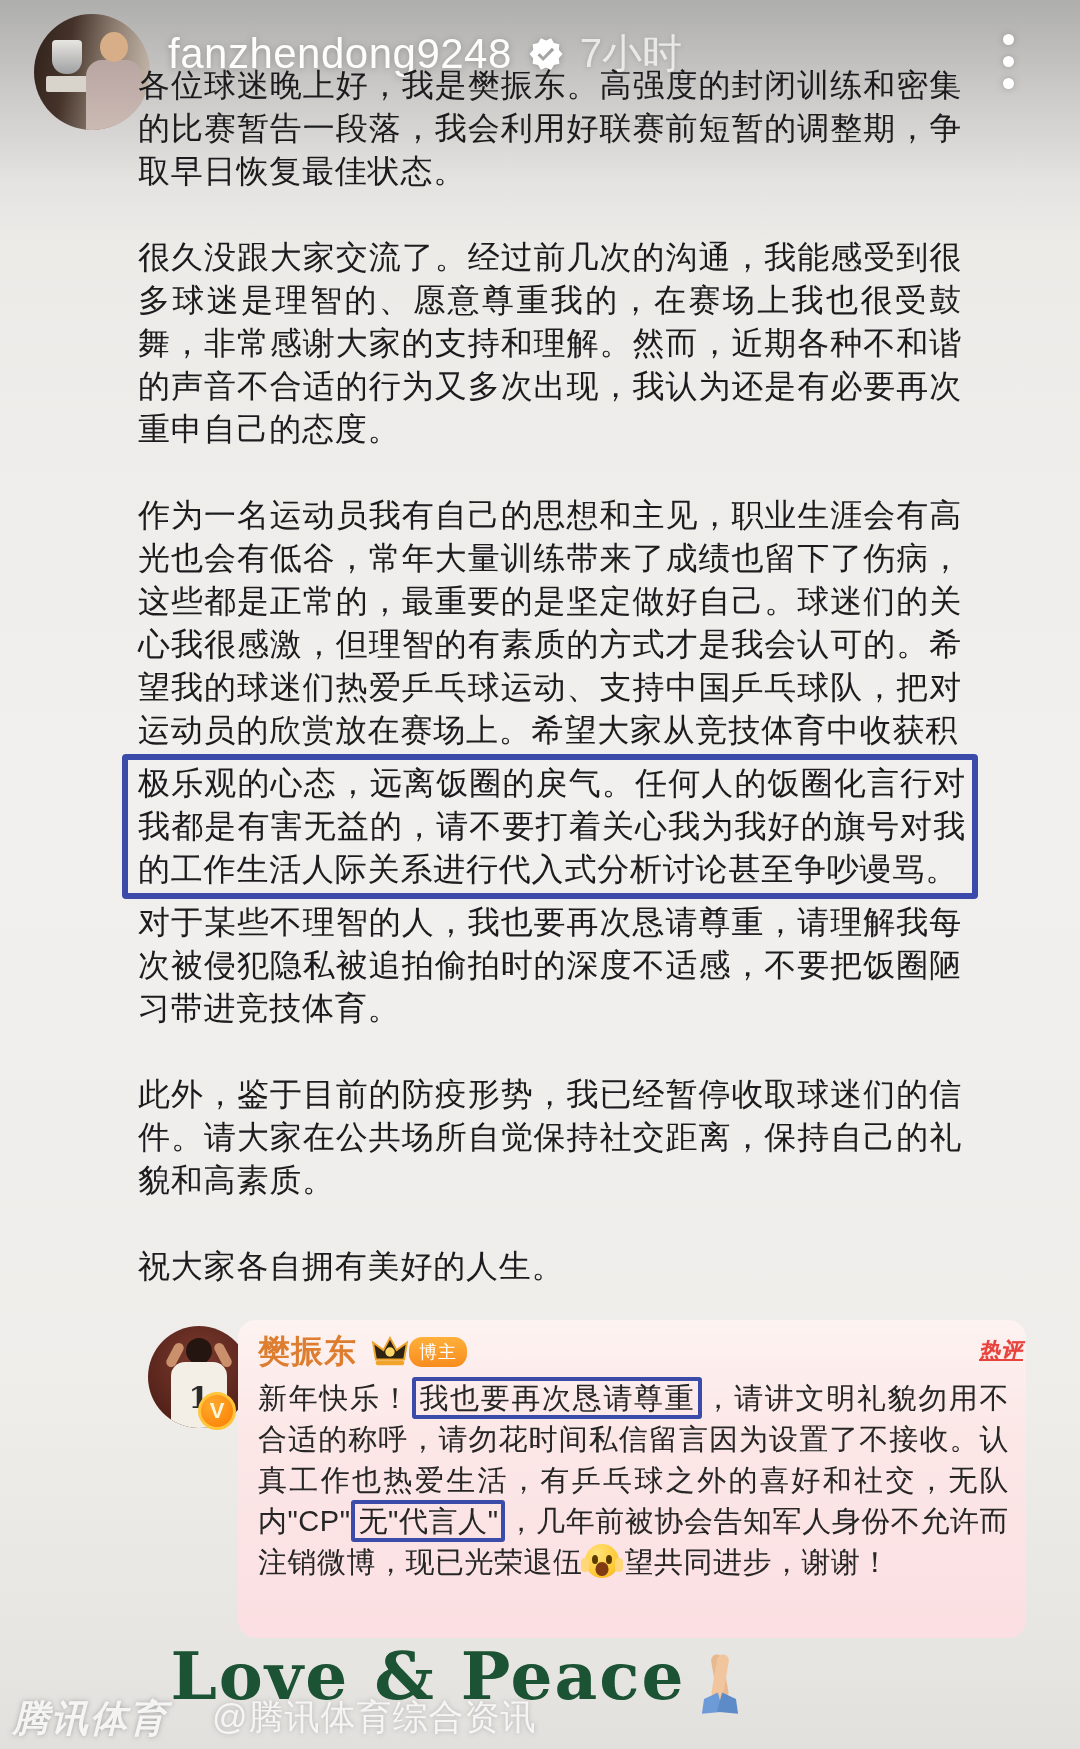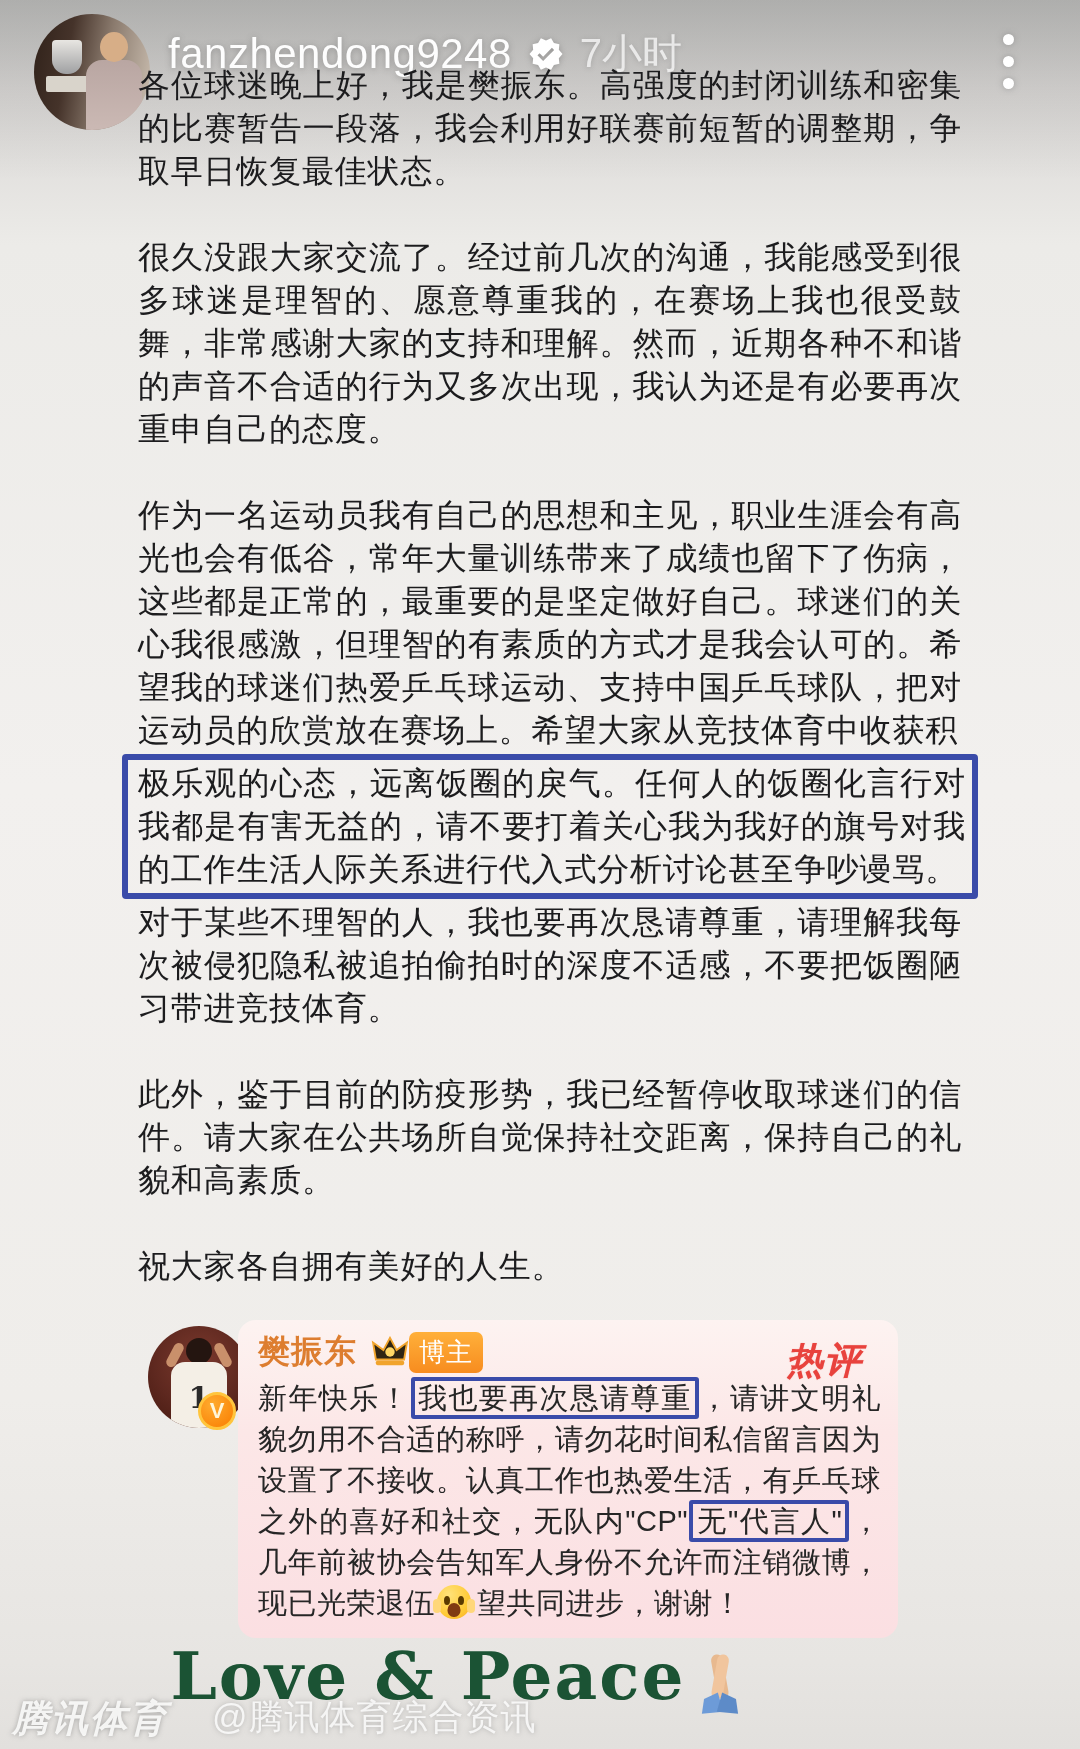--- a/index.html
+++ b/index.html
@@ -38,29 +38,29 @@
     background:radial-gradient(circle at 50% 35%,#7c3a2e 0%,#5e281f 55%,#43180f 100%);}
   .c-head{position:absolute;left:38px;top:12px;width:26px;height:26px;border-radius:50%;background:#241510;}
   .c-arm-l{position:absolute;left:22px;top:16px;width:10px;height:26px;border-radius:5px;background:#c9906b;transform:rotate(28deg);}
   .c-arm-r{position:absolute;left:70px;top:16px;width:10px;height:26px;border-radius:5px;background:#c9906b;transform:rotate(-28deg);}
   .c-jersey{position:absolute;left:23px;top:36px;width:56px;height:66px;border-radius:14px 14px 0 0;
     background:#f4efe6;text-align:center;}
   .c-jersey .num{display:block;margin-top:18px;font-size:30px;font-weight:bold;color:#2a2a2a;font-family:"DejaVu Serif",serif;}
   .v-badge{position:absolute;left:198px;top:1392px;width:38px;height:38px;border-radius:50%;
     background:radial-gradient(circle at 35% 30%,#ffab2e,#f97c00);border:3px solid #ffc53d;box-sizing:border-box;
     display:flex;align-items:center;justify-content:center;font-size:22px;font-weight:bold;color:#fff6da;}
-  .comment-card{position:absolute;left:238px;top:1320px;width:660px;height:318px;border-radius:18px;
+  .comment-card{position:absolute;left:238px;top:1320px;width:788px;height:318px;border-radius:18px;
     background:linear-gradient(180deg,#fdf3f1 0%,#fce7e7 35%,#fbdfe2 100%);box-sizing:border-box;padding:12px 17px 14px 20px;}
   .c-header{display:flex;align-items:center;height:40px;gap:8px;}
   .c-name{font-size:32px;color:#dd7d2f;font-weight:bold;letter-spacing:1px;}
   .crown{width:38px;height:32px;margin-left:6px;}
-  .blogger-badge{background:linear-gradient(180deg,#ffb03a,#f78c1f);color:#fff;font-size:26px;
-    padding:3px 10px;border-radius:7px;margin-left:-8px;letter-spacing:1px;}
-  .hot-label{position:absolute;right:36px;top:16px;font-size:37px;font-weight:bold;color:#e8423d;letter-spacing:1px;
-    font-style:italic;text-shadow:0 0 1px rgba(232,66,61,.5);}
+  .blogger-badge{background:linear-gradient(180deg,#ffb03a,#f78c1f);color:#fff;font-size:18px;
+    padding:3px 10px;border-radius:13px;margin-left:-8px;letter-spacing:1px;}
+  .hot-label{position:absolute;right:3px;top:16px;font-size:21px;font-weight:bold;color:#e8423d;letter-spacing:1px;
+    font-style:italic;text-shadow:0 0 1px rgba(232,66,61,.5);text-decoration:underline;}
   .c-text{margin-top:6px;font-size:29px;line-height:41px;letter-spacing:.5px;color:#262626;text-align:justify;}
   .c-box{border:4px solid #3a4ba9;border-radius:3px;padding:1px 3px;margin:0 1px;}
   .scream{display:inline-block;position:relative;width:34px;height:34px;border-radius:50%;vertical-align:-6px;
     background:radial-gradient(circle at 35% 28%,#ffe27a,#ffc933 65%,#f5a623);margin:0 6px 0 2px;}
   .scream .eye{position:absolute;top:11px;width:6px;height:9px;border-radius:50%;background:#5a3a00;}
   .scream .eye.l{left:7px;} .scream .eye.r{right:7px;}
   .scream .mouth{position:absolute;left:50%;bottom:2px;transform:translateX(-50%);width:13px;height:14px;
     border-radius:50% 50% 46% 46%;background:#803a12;}
   .scream .hand{position:absolute;top:14px;width:8px;height:14px;border-radius:4px;background:#ffd77a;}
   .scream .hand.l{left:-4px;} .scream .hand.r{right:-4px;}

